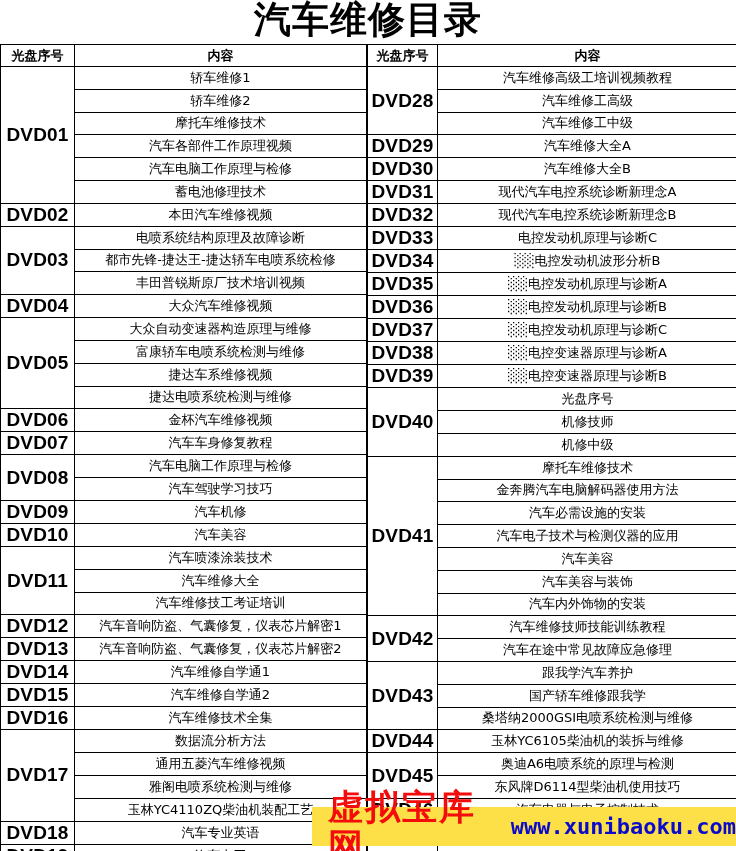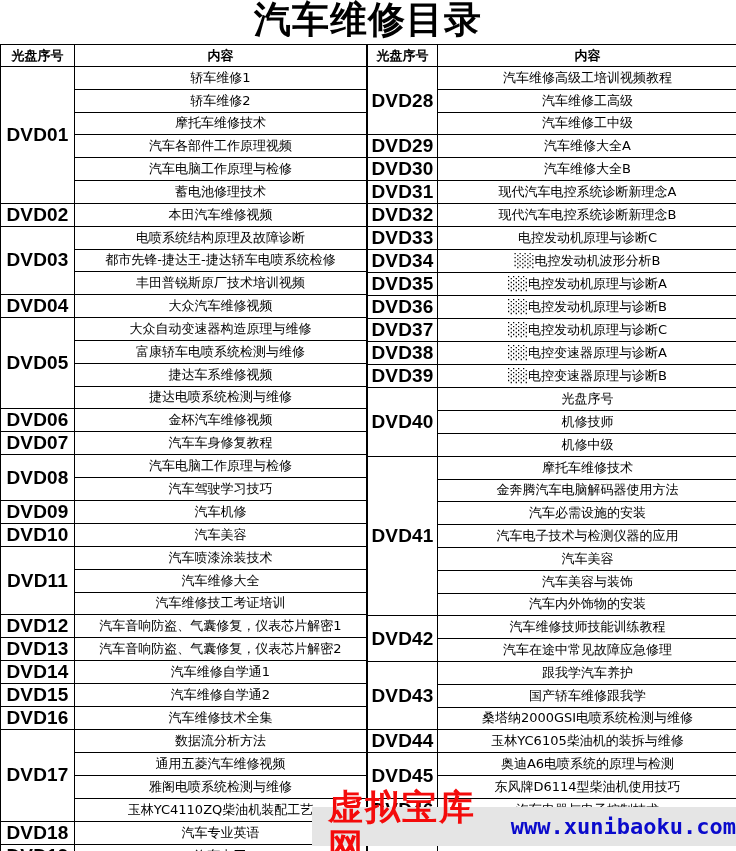--- a/index.html
+++ b/index.html
@@ -38,21 +38,21 @@
   thead th { font-weight:bold; height:21px; }
   td.id-cell {
     font-family:"Liberation Sans", sans-serif;
     font-weight:bold; font-size:19px;
     letter-spacing:0.2px;
   }
   .watermark {
     position:absolute;
     left:312px; bottom:5px;
     width:424px; height:39px;
-    background:#e5e5e5;
+    background:#fde047;
     display:flex; align-items:center;
     z-index:10;
   }
   .wm-name {
     font-weight:bold;
     font-size:35px; line-height:39px;
     font-family:"DejaVu Sans", sans-serif;
     letter-spacing:2px;
     margin-left:16px;
   }

